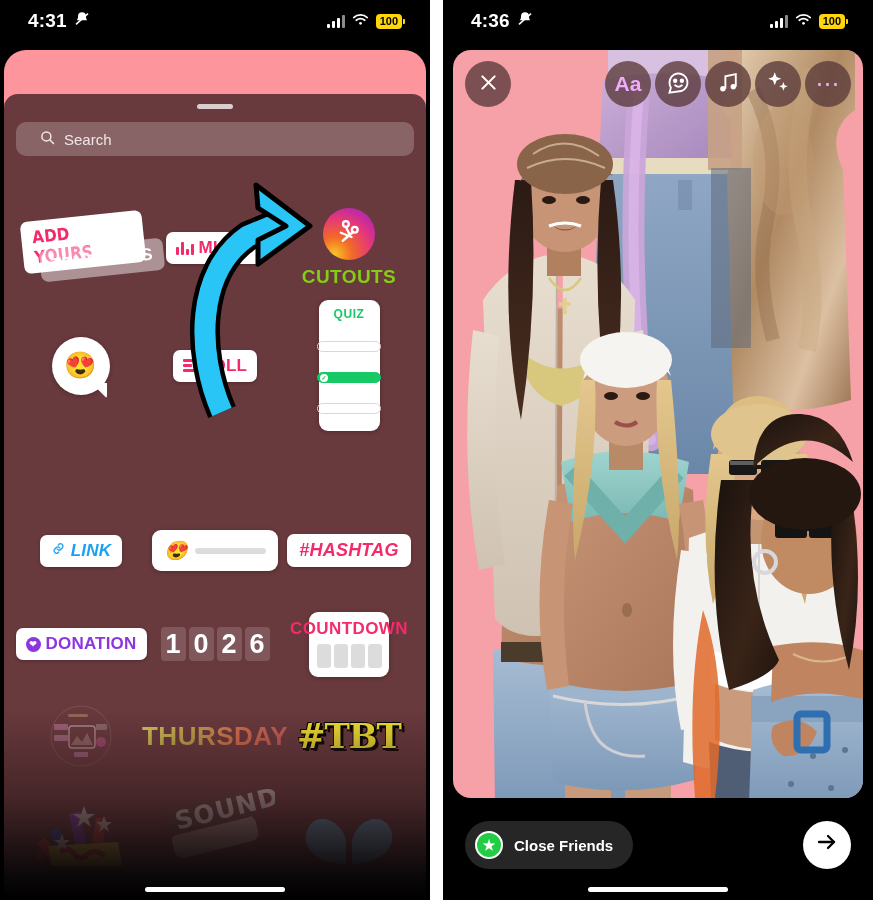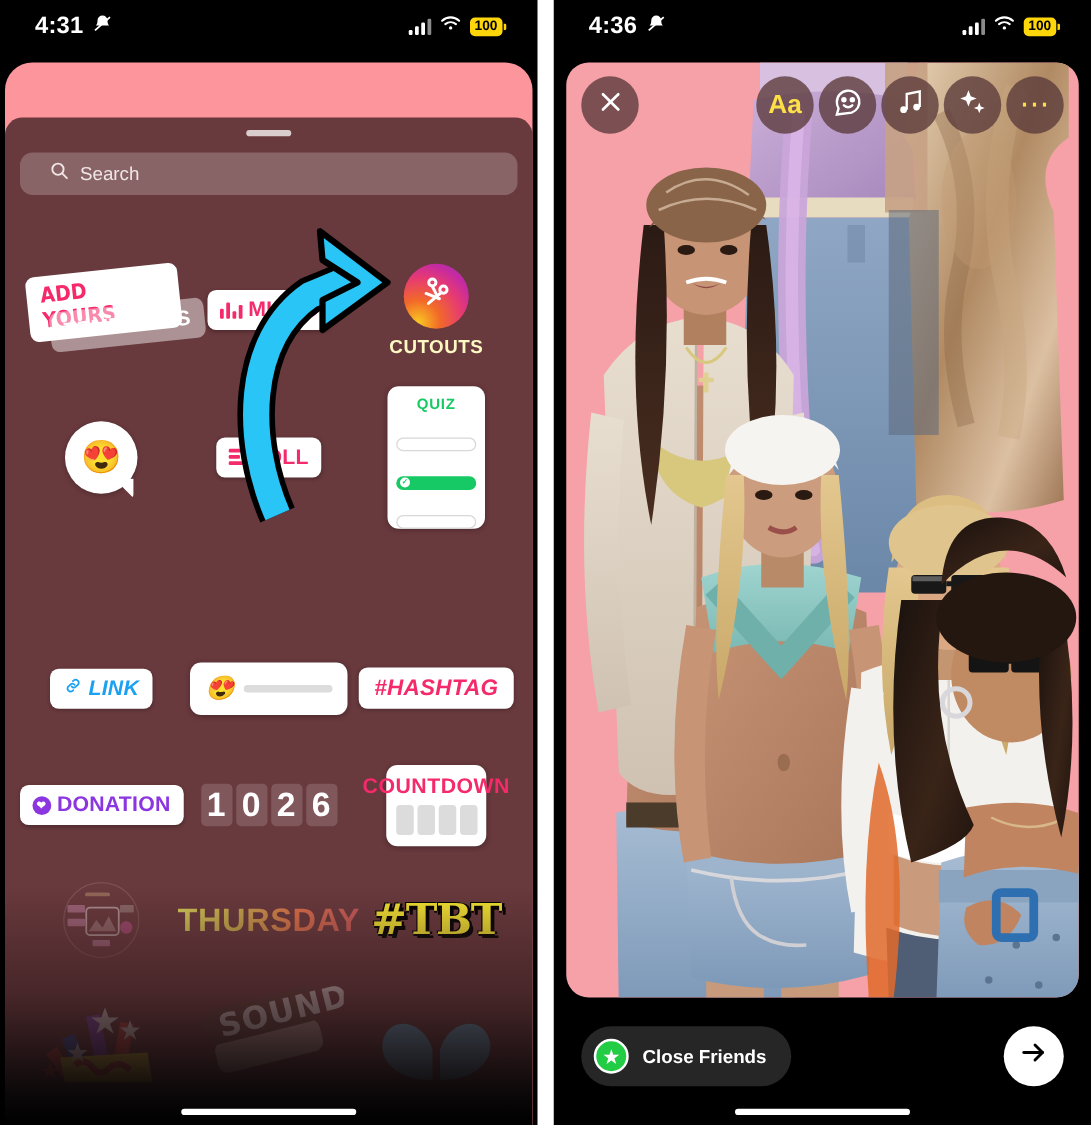--- a/index.html
+++ b/index.html
@@ -121,21 +121,21 @@
   .music .eqz i:nth-child(2){height:13px}
   .music .eqz i:nth-child(3){height:6px}
   .music .eqz i:nth-child(4){height:11px}
 
   .cutouts { display: flex; flex-direction: column; align-items: center; gap: 6px; }
   .cutouts-circle {
     width: 52px; height: 52px; border-radius: 50%;
     background: radial-gradient(circle at 22% 90%, #F9C823 0%, #F26A28 28%, #E63974 58%, #C32AA3 78%, #8A3AB9 100%);
     display:flex; align-items:center; justify-content:center;
   }
-  .cutouts-label { color:#fef9c3; font-size:15px; font-weight:bold; letter-spacing:.4px;
+  .cutouts-label { color:#84cc16; font-size:19px; font-weight:bold; letter-spacing:.4px;
     font-family:"Liberation Sans Narrow","Liberation Sans",sans-serif;text-align:right; }
 
   .bubble {
     width: 58px; height: 58px; background: #fff; border-radius: 50% 50% 50% 50%;
     display:flex; align-items:center; justify-content:center; font-size:26px;
     position: relative; box-shadow: 0 1px 4px rgba(0,0,0,.25);
   }
   .bubble:after {
     content:""; position:absolute; right:3px; bottom:-4px;
     width:16px; height:16px; background:#fff;
@@ -144,21 +144,21 @@
   }
 
   .poll { padding: 6px 10px; font-size: 17px; color: #F42A6B; }
   .poll .pi { display:flex; flex-direction:column; gap:2px; }
   .poll .pi i { display:block; height:3px; background:#F42A6B; border-radius:1px; }
   .poll .pi i:nth-child(1){width:13px}
   .poll .pi i:nth-child(2){width:9px}
   .poll .pi i:nth-child(3){width:13px}
 
   .quiz {
-    width: 78px; background:#fff; border-radius:9px; padding:7px 7px 0;
+    width: 61px; background:#fff; border-radius:9px; padding:7px 7px 17px;
     display:flex; flex-direction:column; gap:20px; align-items:center;
     box-shadow: 0 1px 4px rgba(0,0,0,.25);
   }
   .quiz-title { color:#18C964; font-size:12px; font-weight:bold; letter-spacing:.6px;
     font-family:"Liberation Sans Narrow","Liberation Sans",sans-serif; }
   .quiz-opt { width:64px; height:11px; border-radius:6px; border:1px solid #d8d8d8; }
   .quiz-opt.correct { background:#17C964; border-color:#17C964; display:flex; align-items:center; padding-left:2px;}
   .quiz-opt .tick { width:8px; height:8px; border-radius:50%; background:#fff; color:#17C964;
     font-size:6px; line-height:8px; text-align:center; font-weight:bold; }
 
@@ -216,21 +216,21 @@
   }
   .collage { position:absolute; inset:0; }
 
   .topbar {
     position:absolute; top:60px; left:0; right:0; height:48px; z-index:40;
     display:flex; align-items:center; padding:0 22px;
   }
   .tb-btn {
     width:46px;height:46px;border-radius:50%;
     background:rgba(90,58,58,.78);
-    display:flex;align-items:center;justify-content:center;color:#fde047;
+    display:flex;align-items:center;justify-content:center;color:#f0abfc;
   }
   .tb-right { margin-left:auto; display:flex; gap:4px; }
   .tb-btn.aa { font-size:21px; font-weight:bold; }
   .tb-btn.dots { font-size:24px; letter-spacing:1px; line-height:10px; }
 
   .bottombar {
     position:absolute; left:0; right:0; bottom:30px; height:50px;
     display:flex; align-items:center; gap:9px; padding:0 22px; z-index:40;
   }
   .pill {

